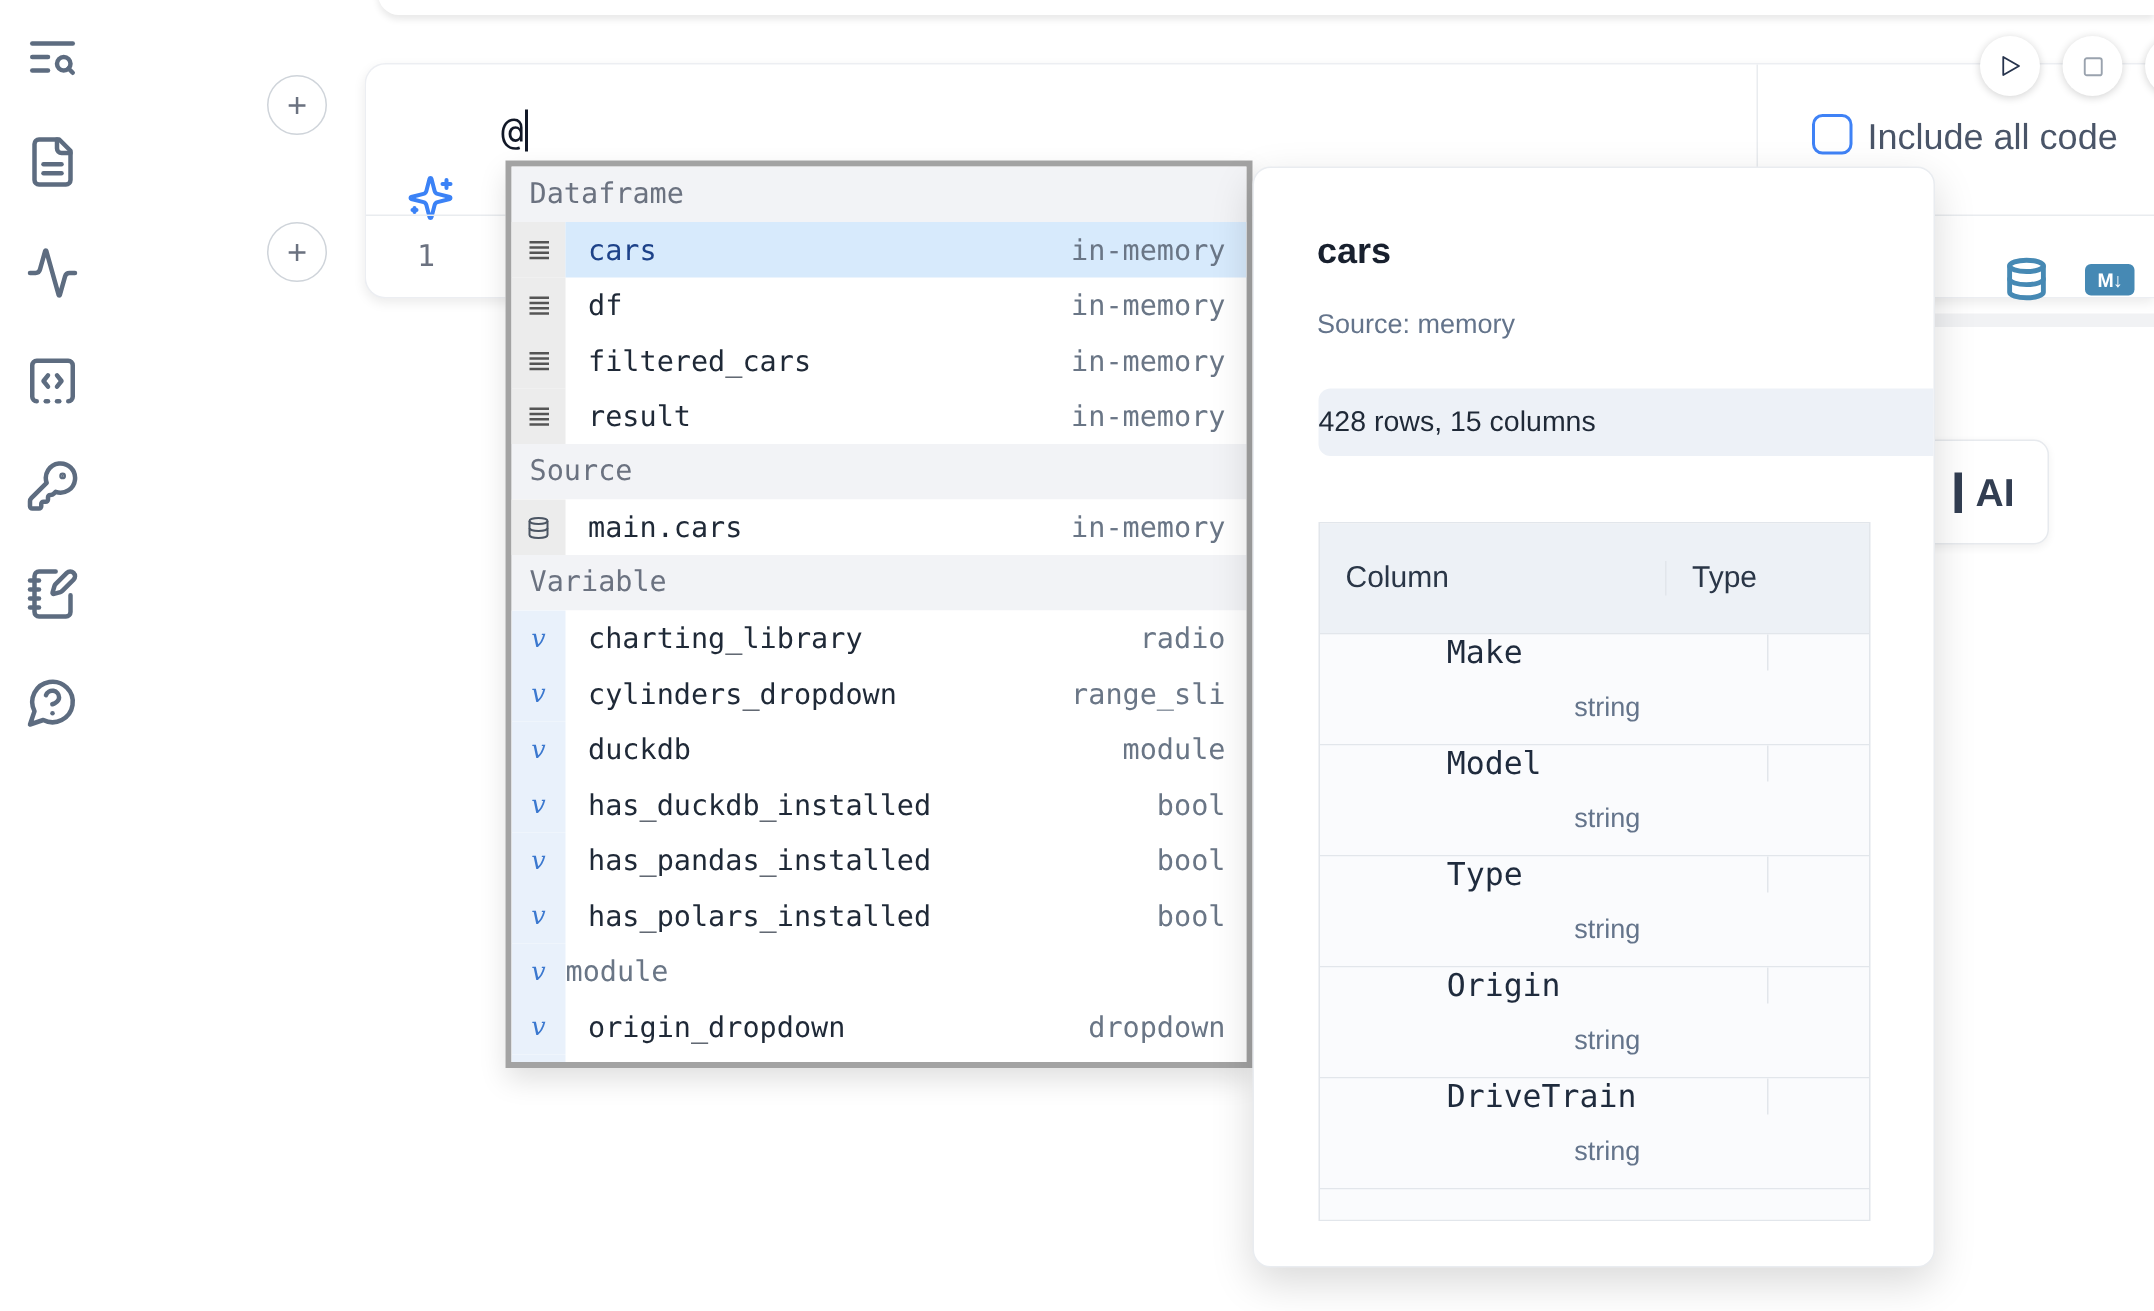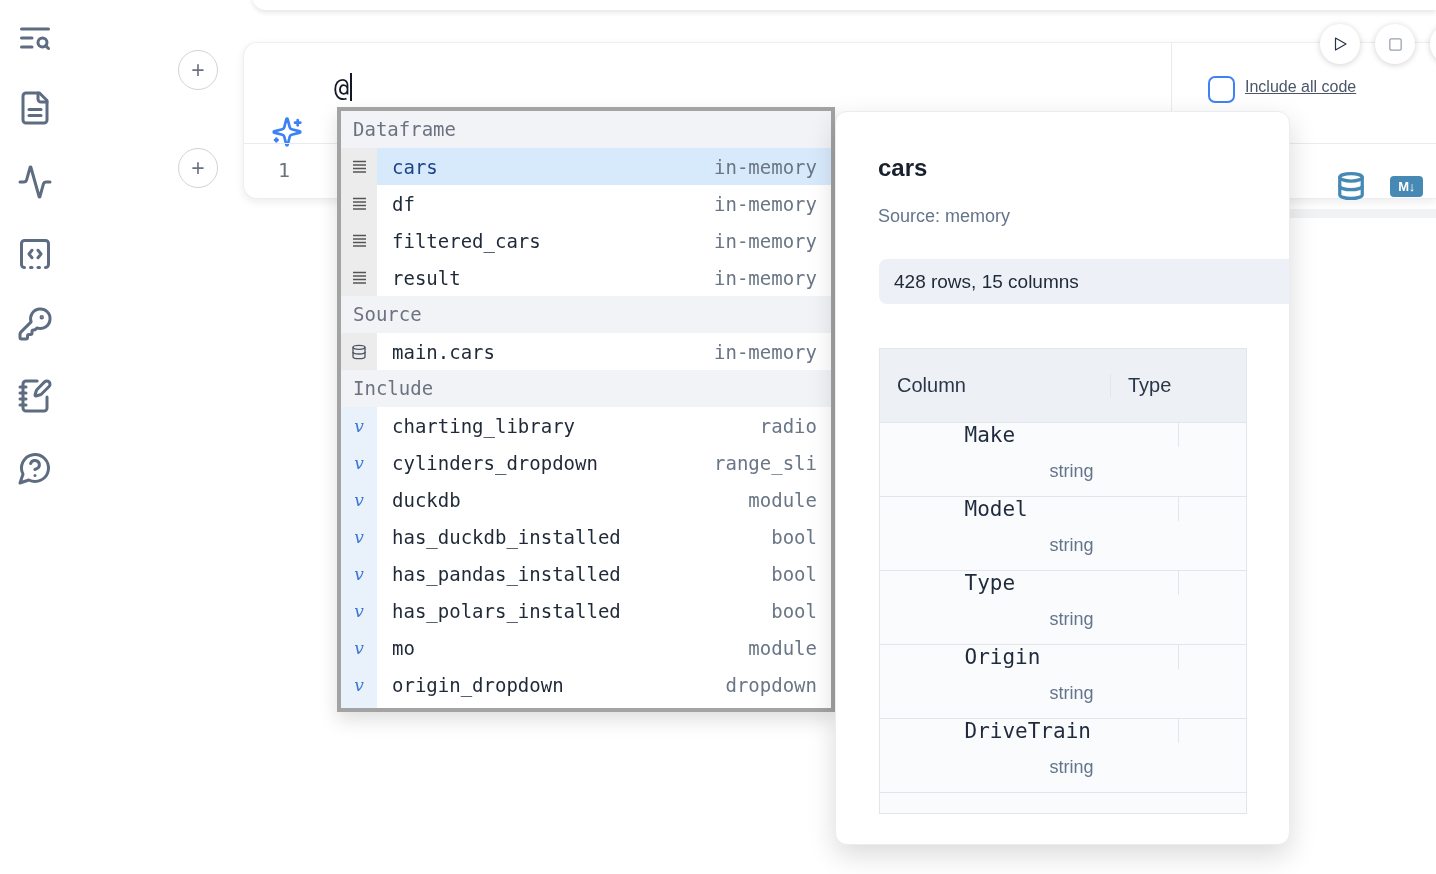--- a/index.html
+++ b/index.html
@@ -44,21 +44,21 @@
     vertical-align:-5px; margin-left:1px; }
   #prompt-divider { position:absolute; left:0; right:0; top:100px; height:1px; background:#e9ecef; }
   #right-zone {
     position:absolute; left:927px; top:0; height:100px; right:0;
     border-left:1px solid #e9ecef;
   }
   #include-checkbox {
     position:absolute; left:36px; top:33px; width:27px; height:27px;
     border:2px solid #3f82f6; border-radius:7px; background:#fff;
   }
-  #include-label { position:absolute; left:73px; top:35px; font-size:16px; color:#4a5568;text-decoration:underline; }
+  #include-label { position:absolute; left:73px; top:35px; font-size:24px; color:#4a5568; }
   #code-row { position:absolute; left:0; right:0; top:101px; bottom:0; }
   #line-number { position:absolute; left:25px; top:14px; width:30px; text-align:center;
     font-size:20px; color:#6b7280; }
 
   
   .run-circle {
     position:absolute; top:24px; width:40px; height:40px; border-radius:50%;
     background:#fff; box-shadow:0 1px 6px rgba(0,0,0,0.18);
     display:flex; align-items:center; justify-content:center; z-index:3;
   }
@@ -111,21 +111,21 @@
     position:absolute; left:835px; top:111px; width:455px; height:734px;
     background:#fff; border:1px solid #e9ecf0; border-radius:12px;
     box-shadow:0 10px 28px rgba(0,0,0,0.15); z-index:6; overflow:hidden;
   }
   #preview-title { position:absolute; left:42px; top:42px; font-size:24px; font-weight:bold;
     color:#18202e; }
   #preview-source { position:absolute; left:42px; top:94px; font-size:18px; color:#64748b; }
   #preview-shape {
     position:absolute; left:43px; top:147px; width:436px; height:45px;
     background:#edf1f7; border-radius:8px; font-size:19px; color:#1f2937;
-    line-height:45px; padding-left:15px;
+    line-height:45px; 
   }
   #preview-table {
     position:absolute; left:43px; top:236px; width:368px; height:466px;
     border:1px solid #e2e6eb; overflow:hidden; background:#fff;
   }
   .pt-row { display:flex; border-bottom:1px solid #e2e6eb;align-items:center; }
   .pt-row.header { height:74px; background:#edf1f6; }
   .pt-row.body { height:74px; background:#fafbfd;flex-direction:column; }
   .pt-c1 { width:231px; border-right:1px solid #e2e6eb; display:flex; align-items:center;
     padding-left:17px; }
@@ -237,20 +237,24 @@
   <div id="db-icon-blue">
     <svg viewBox="0 0 24 24" fill="none" stroke="currentColor" stroke-width="2.6" stroke-linecap="round">
         <ellipse cx="12" cy="5" rx="9" ry="3"></ellipse>
         <path d="M3 5v14a9 3 0 0 0 18 0V5"></path>
         <path d="M3 12a9 3 0 0 0 18 0"></path>
       </svg>
   </div>
   <div id="md-badge">M↓</div>
   <div id="output-strip"></div>
 
+  <button id="ai-button">
+    <span id="ai-stem"></span>
+    <span id="ai-label">AI</span>
+  </button>
 
   <div id="completion">
       <div class="c-header">Dataframe</div>
       <div class="c-row selected">
         <div class="c-gutter">
           <svg class="glyph-df" width="15" height="15" viewBox="0 0 15 15" stroke="#555" stroke-width="1.6">
             <path d="M1 2.5h13M1 6h13M1 9.5h13M1 13h13"></path>
           </svg>
         </div>
         <div class="c-main">
@@ -298,21 +302,21 @@
             <ellipse cx="12" cy="5" rx="9" ry="3"></ellipse>
             <path d="M3 5v14a9 3 0 0 0 18 0V5"></path>
             <path d="M3 12a9 3 0 0 0 18 0"></path>
           </svg>
         </div>
         <div class="c-main">
           <span class="c-label">main.cars</span>
           <span class="c-type">in-memory</span>
         </div>
       </div>
-      <div class="c-header">Include</div>
+      <div class="c-header">Variable</div>
       <div class="c-row">
         <div class="c-gutter var">
           <span class="glyph-var">v</span>
         </div>
         <div class="c-main">
           <span class="c-label">charting_library</span>
           <span class="c-type">radio</span>
         </div>
       </div>
       <div class="c-row">
@@ -358,21 +362,20 @@
         <div class="c-main">
           <span class="c-label">has_polars_installed</span>
           <span class="c-type">bool</span>
         </div>
       </div>
       <div class="c-row">
         <div class="c-gutter var">
           <span class="glyph-var">v</span>
         </div>
         <div class="c-main">
-          <span class="c-label">mo</span>
           <span class="c-type">module</span>
         </div>
       </div>
       <div class="c-row">
         <div class="c-gutter var">
           <span class="glyph-var">v</span>
         </div>
         <div class="c-main">
           <span class="c-label">origin_dropdown</span>
           <span class="c-type">dropdown</span>

